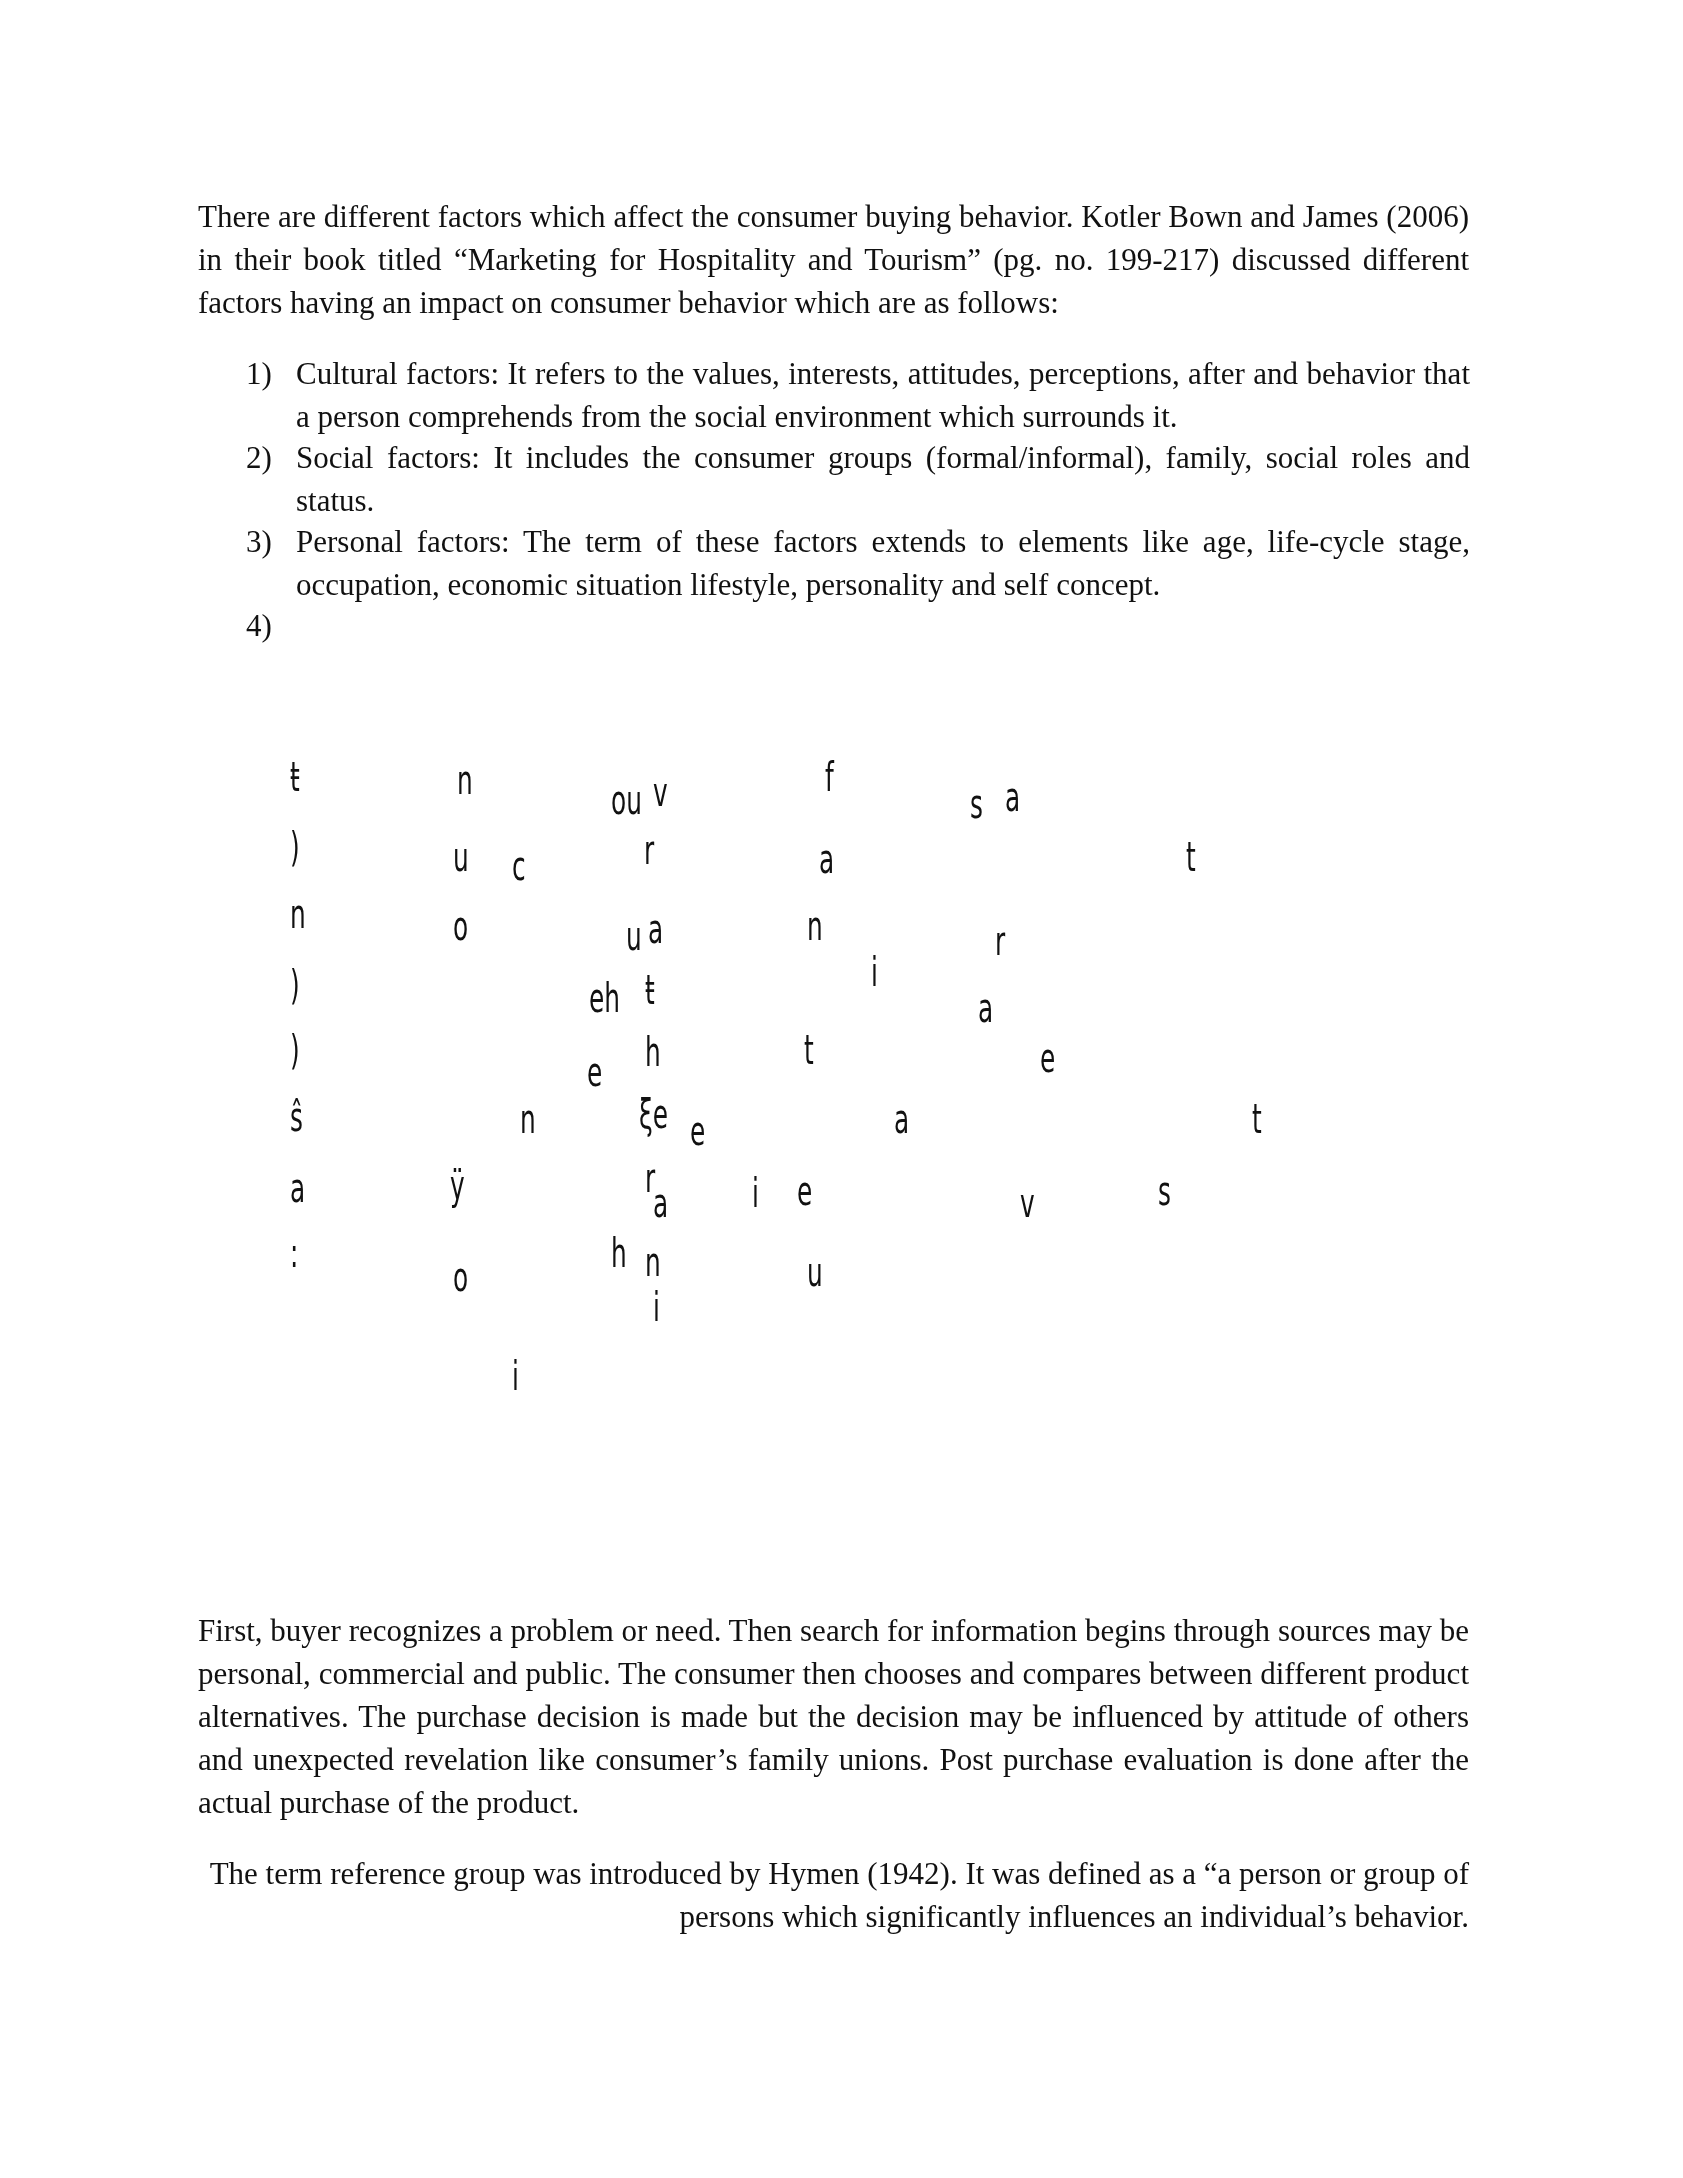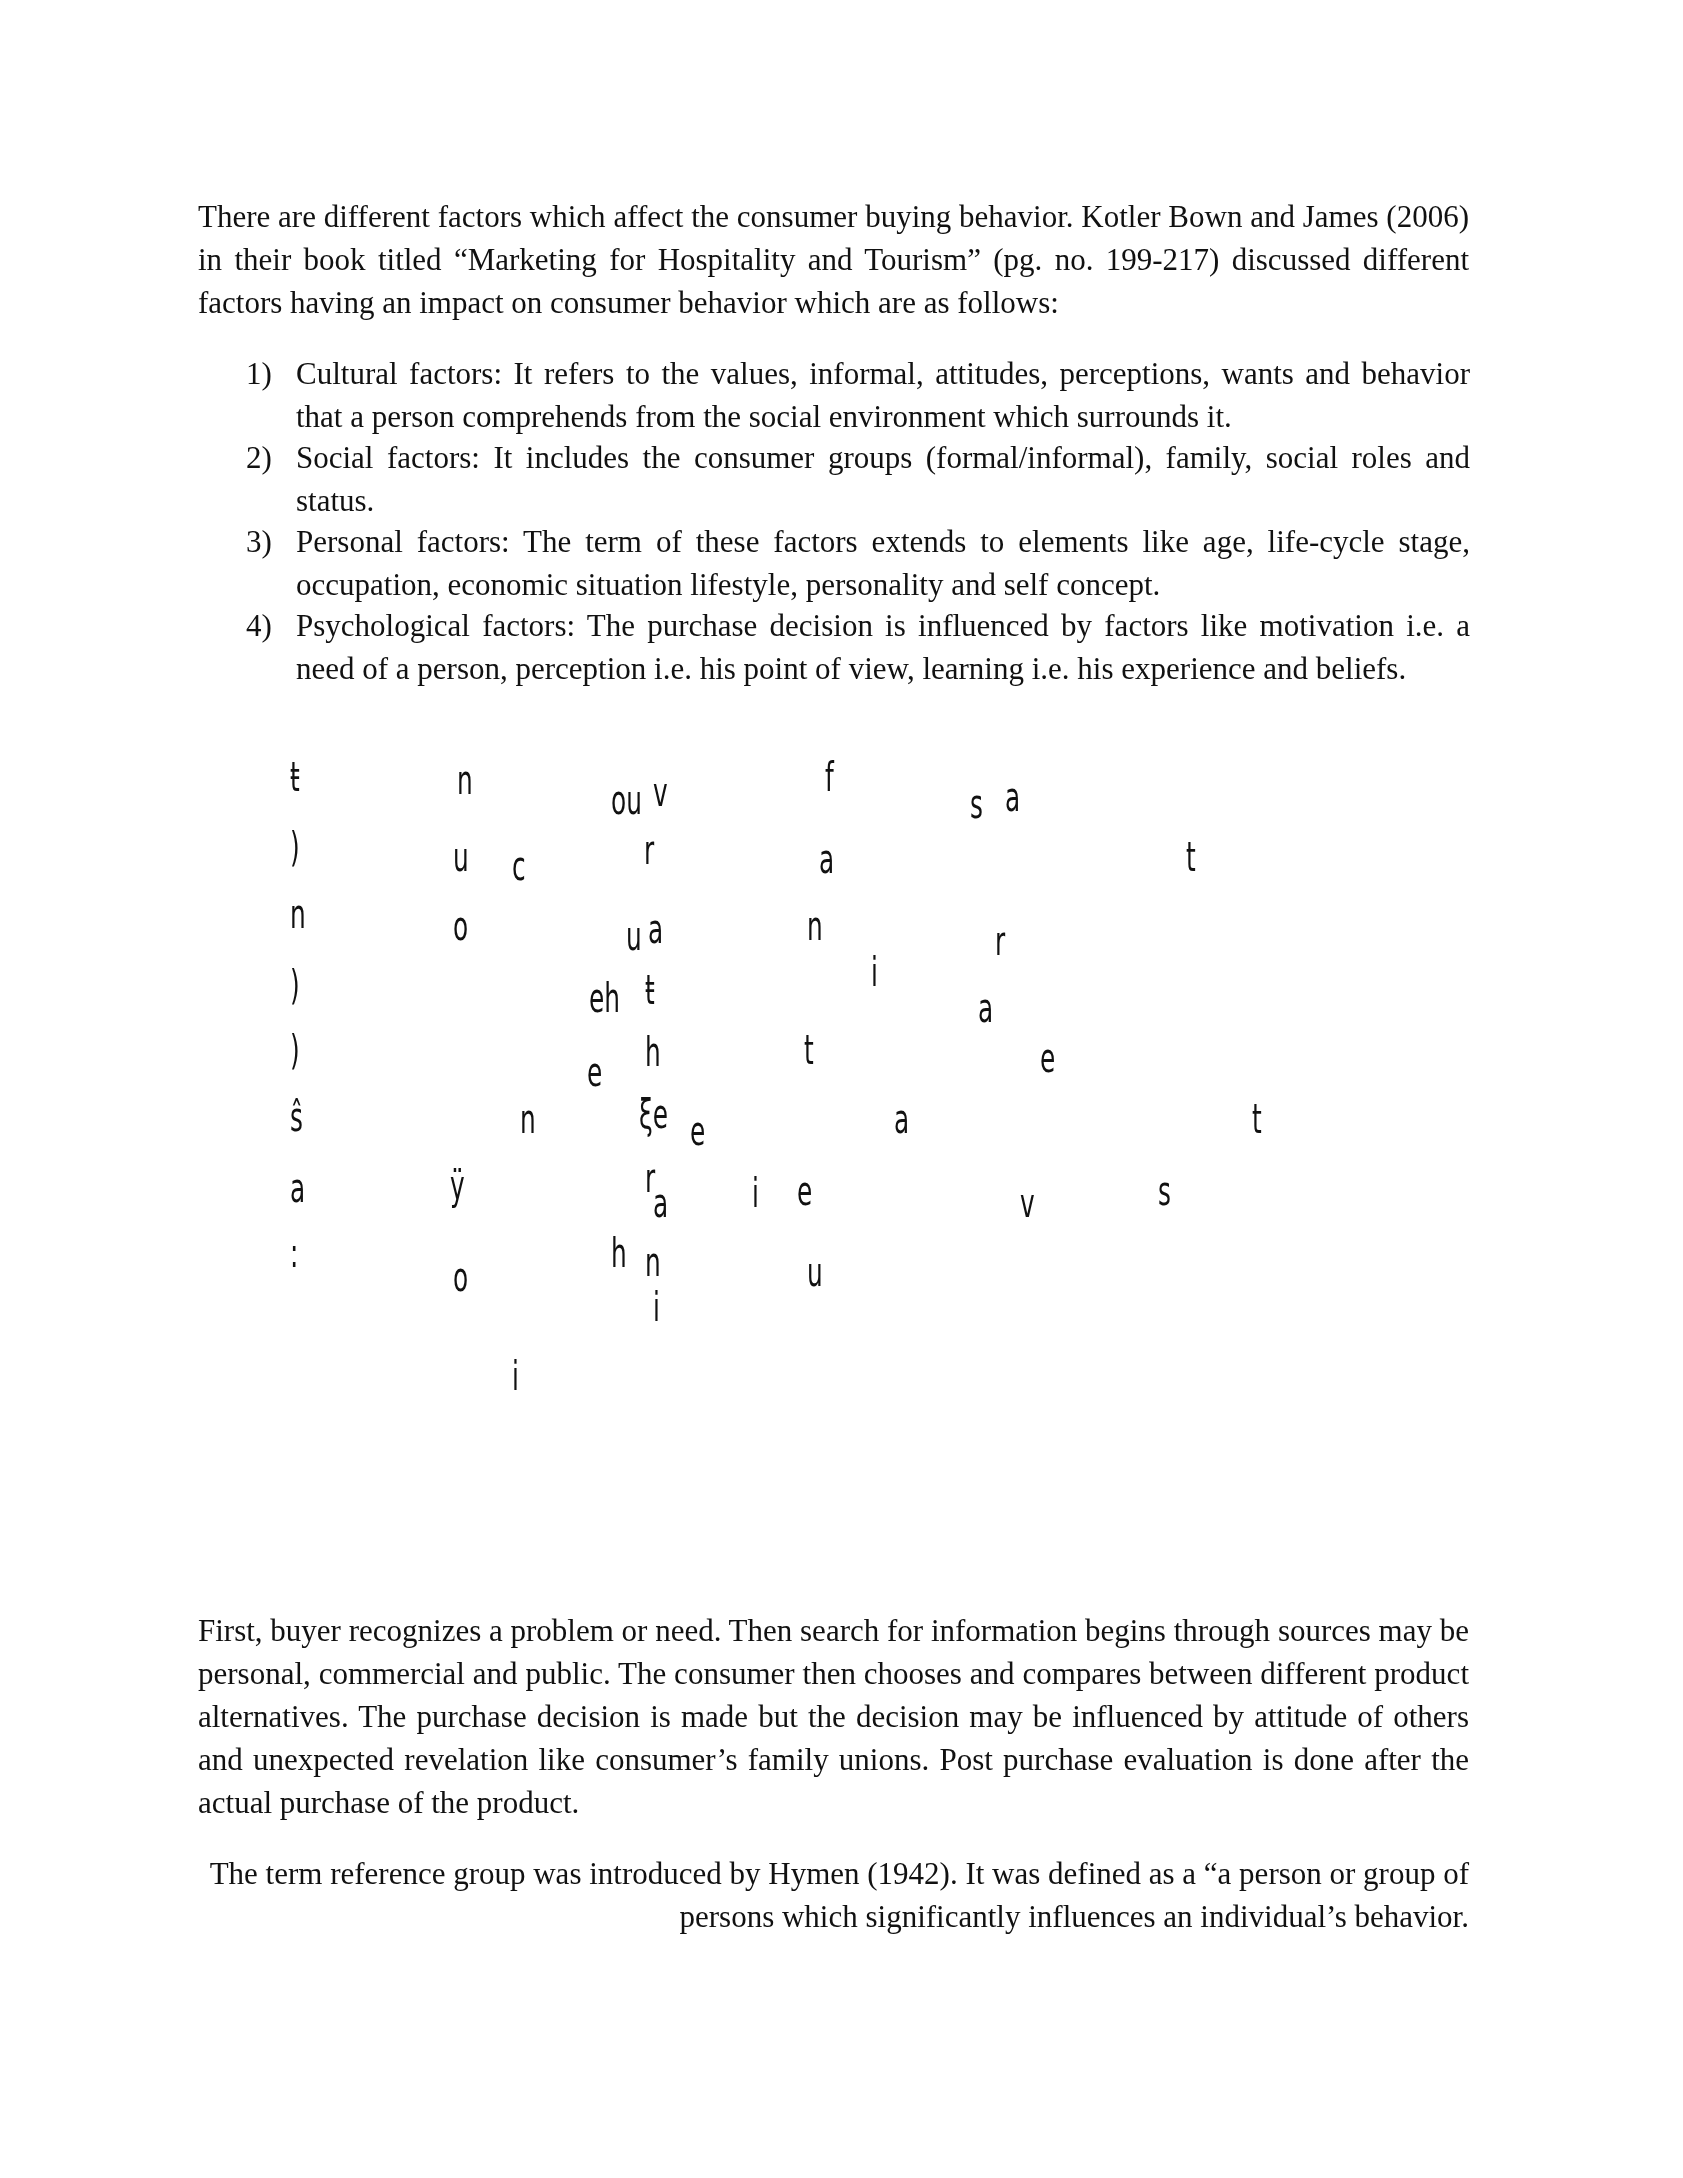--- a/index.html
+++ b/index.html
@@ -20,24 +20,24 @@
   .g { position: absolute; font-family: "DejaVu Sans", sans-serif; font-size: 40px; line-height: 40px;
        color: #111; transform: scaleX(0.62); transform-origin: left top; }
 </style>
 </head>
 <body>
 
 <div class="page">
   <p class="para" style="top:195px;">There are different factors which affect the consumer buying behavior. Kotler Bown and James (2006) in their book titled “Marketing for Hospitality and Tourism” (pg. no. 199-217) discussed different factors having an impact on consumer behavior which are as follows:</p>
 
   <ol class="list" style="top:352px;">
-    <li><span class="num">1)</span><span>Cultural factors: It refers to the values, informal, attitudes, perceptions, wants and behavior that a person comprehends from the social environment which surrounds it.</span></li>
+    <li><span class="num">1)</span><span>Cultural factors: It refers to the values, interests, attitudes, perceptions, after and behavior that a person comprehends from the social environment which surrounds it.</span></li>
     <li><span class="num">2)</span><span>Social factors: It includes the consumer groups (formal/informal), family, social roles and status.</span></li>
     <li><span class="num">3)</span><span>Personal factors: The term of these factors extends to elements like age, life-cycle stage, occupation, economic situation lifestyle, personality and self concept.</span></li>
-    <li><span class="num">4)</span><span>Psychological factors: The purchase decision is influenced by factors like motivation i.e. a need of a person, perception i.e. his point of view, learning i.e. his experience and beliefs.</span></li>
+    <li><span class="num">4)</span></li>
   </ol>
 
   <div class="glyphs" id="glyphs">
       <span class="g" style="left: 290px; top: 757px;">ŧ</span>
       <span class="g" style="left: 290px; top: 827px;">)</span>
       <span class="g" style="left: 290px; top: 894px;">n</span>
       <span class="g" style="left: 290px; top: 965px;">)</span>
       <span class="g" style="left: 290px; top: 1030px;">)</span>
       <span class="g" style="left: 290px; top: 1097px;">ŝ</span>
       <span class="g" style="left: 290px; top: 1168px;">a</span>

